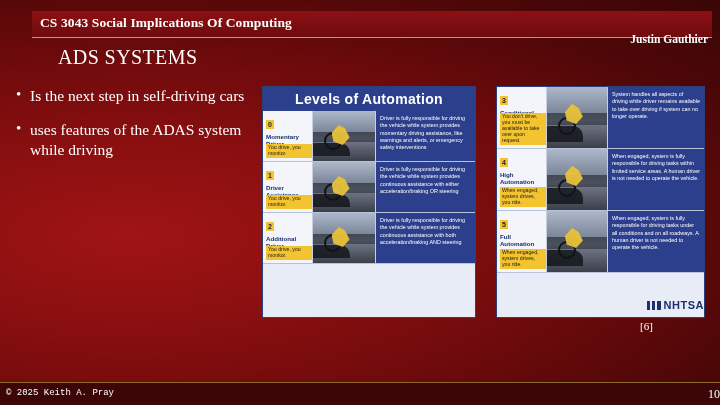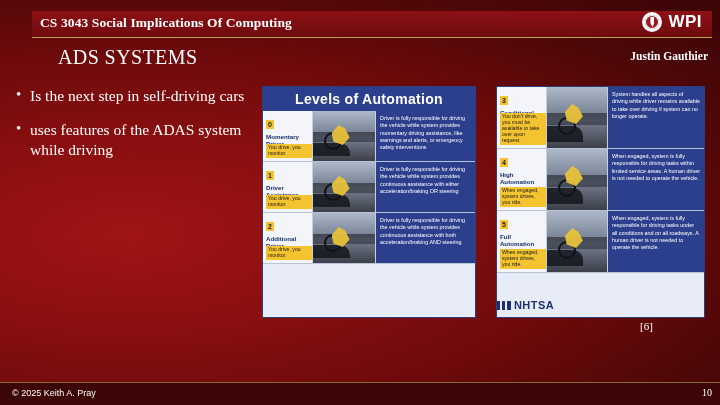--- a/index.html
+++ b/index.html
@@ -85,21 +85,20 @@
   }
   
   .author {
     position: absolute;
     right: 12px;
     top: 33px;
     color: #ffffff;
     font-size: 11.5px;
     font-weight: bold;
     font-family: "Liberation Serif", serif;
-    margin-top: 17px;
   }
   
   .slide-title {
     position: absolute;
     left: 58px;
     top: 46px;
     color: #ffffff;
     font-size: 20px;
     font-family: "Liberation Serif", serif;
     letter-spacing: 0.4px;
@@ -266,21 +265,21 @@
     color: #ffffff;
     font-size: 5.4px;
     line-height: 1.35;
     padding: 4px 4px;
     box-sizing: border-box;
     font-family: "Liberation Sans", sans-serif;
   }
   .fig-right .desc { background: #2b3f8c; }
   .nhtsa {
     margin-top: auto;
-    text-align: left;
+    text-align: right;
     padding: 4px 0 2px 0;
   }
   .nhtsa-mark {
     display: inline-block;
     color: #1d2f6e;
     font-size: 11px;
     font-weight: bold;
     letter-spacing: 0.5px;
     font-family: "Liberation Sans", sans-serif;
   }
@@ -306,46 +305,42 @@
     position: absolute;
     left: 0;
     bottom: 0;
     width: 720px;
     height: 22px;
     background: #3c0506;
     border-top: 1px solid #8a6a2a;
   }
   .footer-left {
     position: absolute;
-    left: 12px;
+    left: 6px;
     top: 5px;
     color: #ffffff;
     font-size: 9px;
-    font-family: Liberation Sans, sans-serif;
+    font-family: Liberation Mono, monospace;
   }
   .footer-right {
     position: absolute;
-    right: 8px;
+    right: 0;
     top: 4px;
     color: #ffffff;
-    font-size: 10px;
+    font-size: 12px;
     font-family: "Liberation Serif", serif;
   }
 </style>
 </head>
 <body>
 
 <div class="slide">
 
   <div class="header">
     <div class="header-title">CS 3043 Social Implications Of Computing</div>
-    <div class="wpi-logo">
-      <span class="wpi-seal"></span>
-      <span class="wpi-text">WPI</span>
-    </div>
   </div>
 
   <div class="author">Justin Gauthier</div>
 
   <div class="slide-title">ADS SYSTEMS</div>
 
   <div class="bullets">
     <div class="bullet">Is the next step in self-driving cars</div>
     <div class="bullet"> uses features of the ADAS system while driving</div>
   </div>

